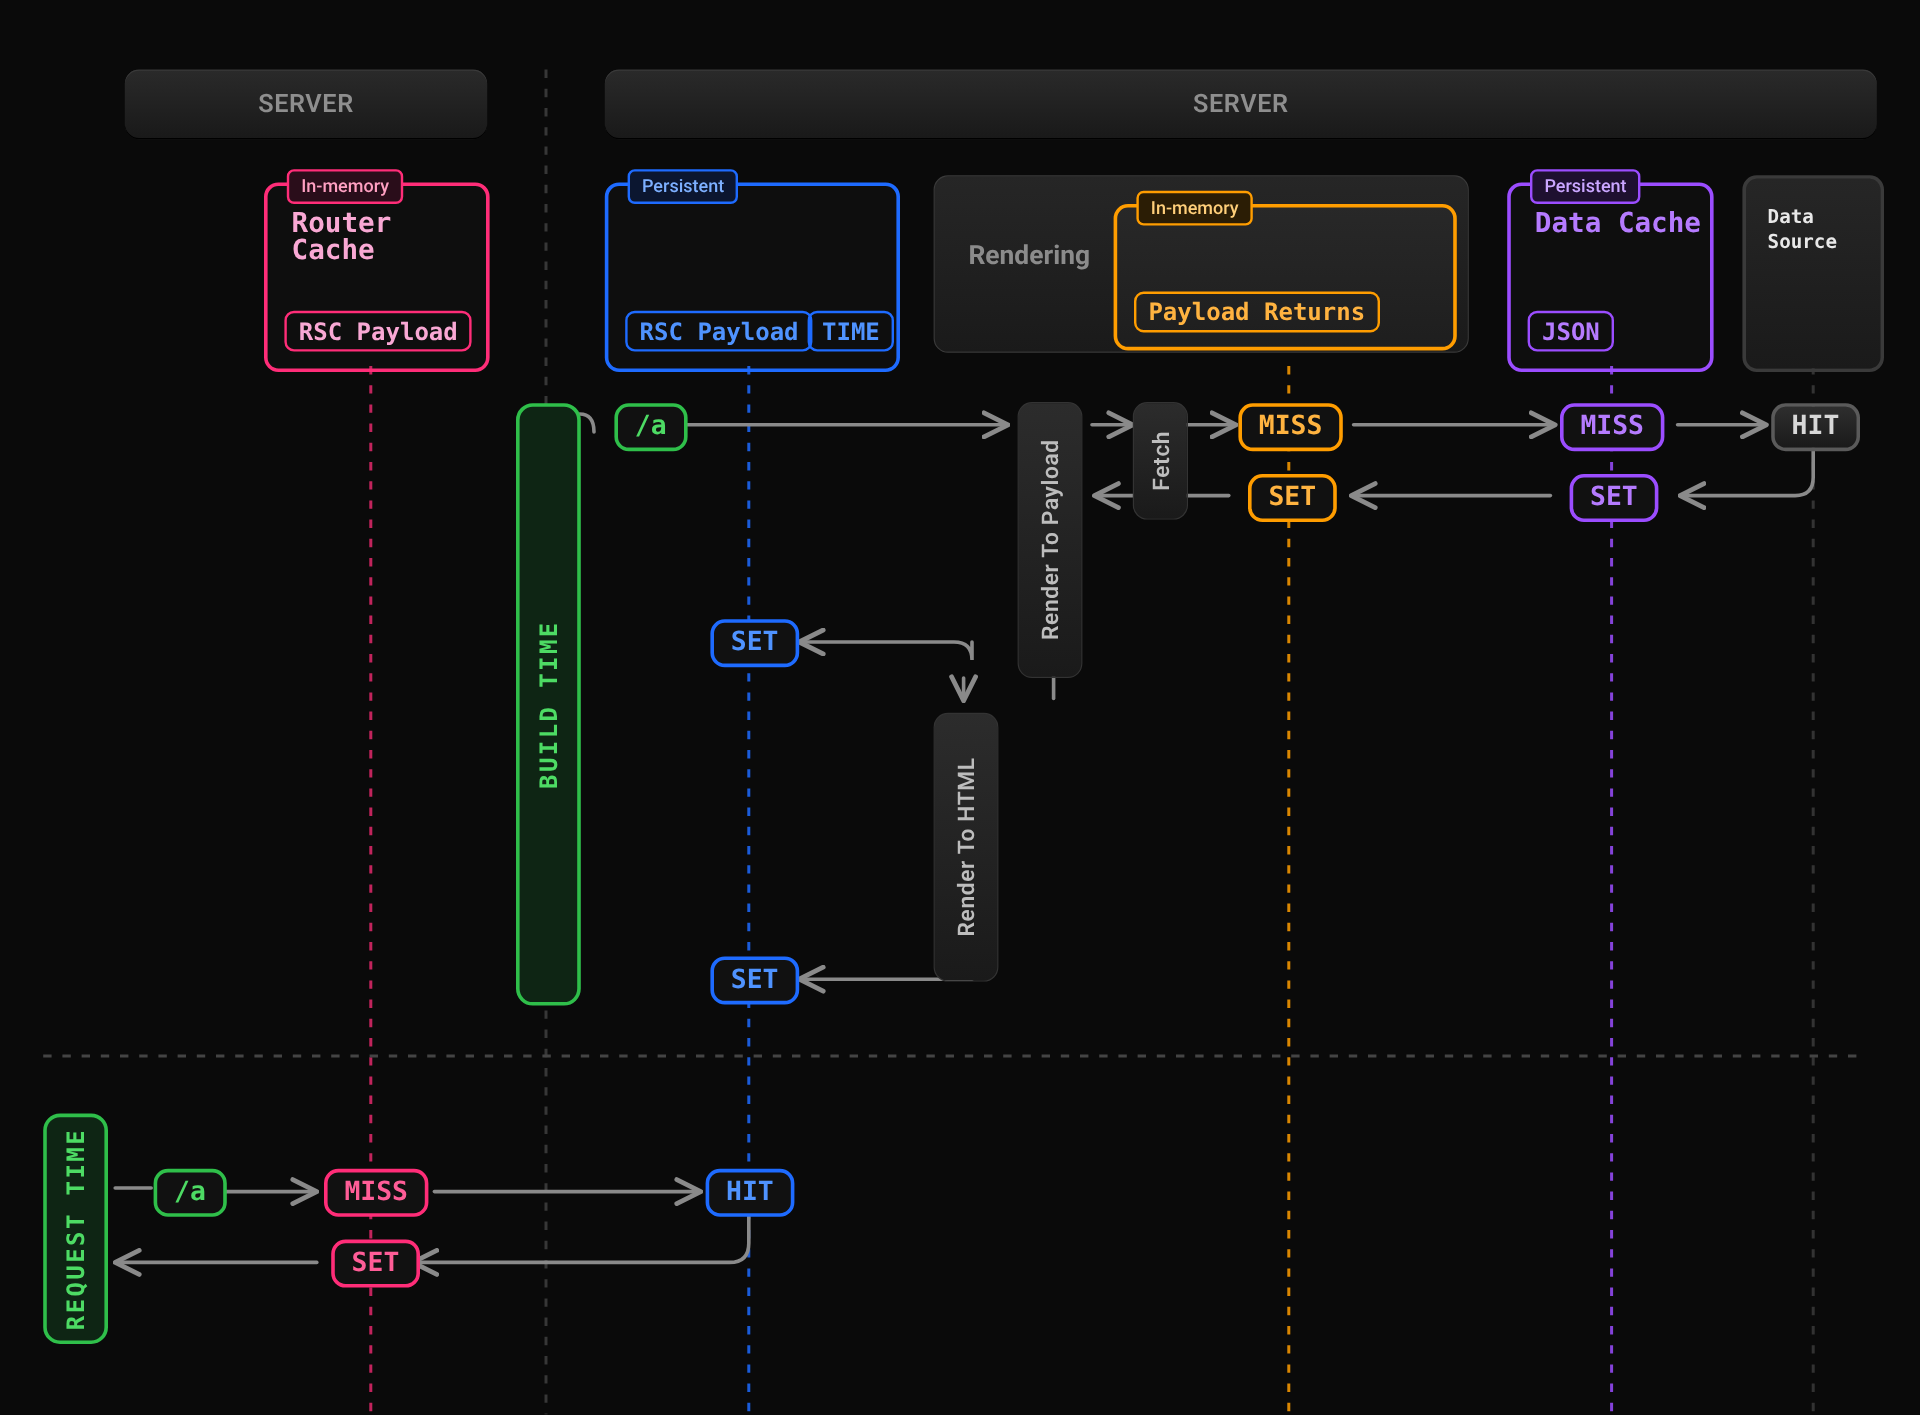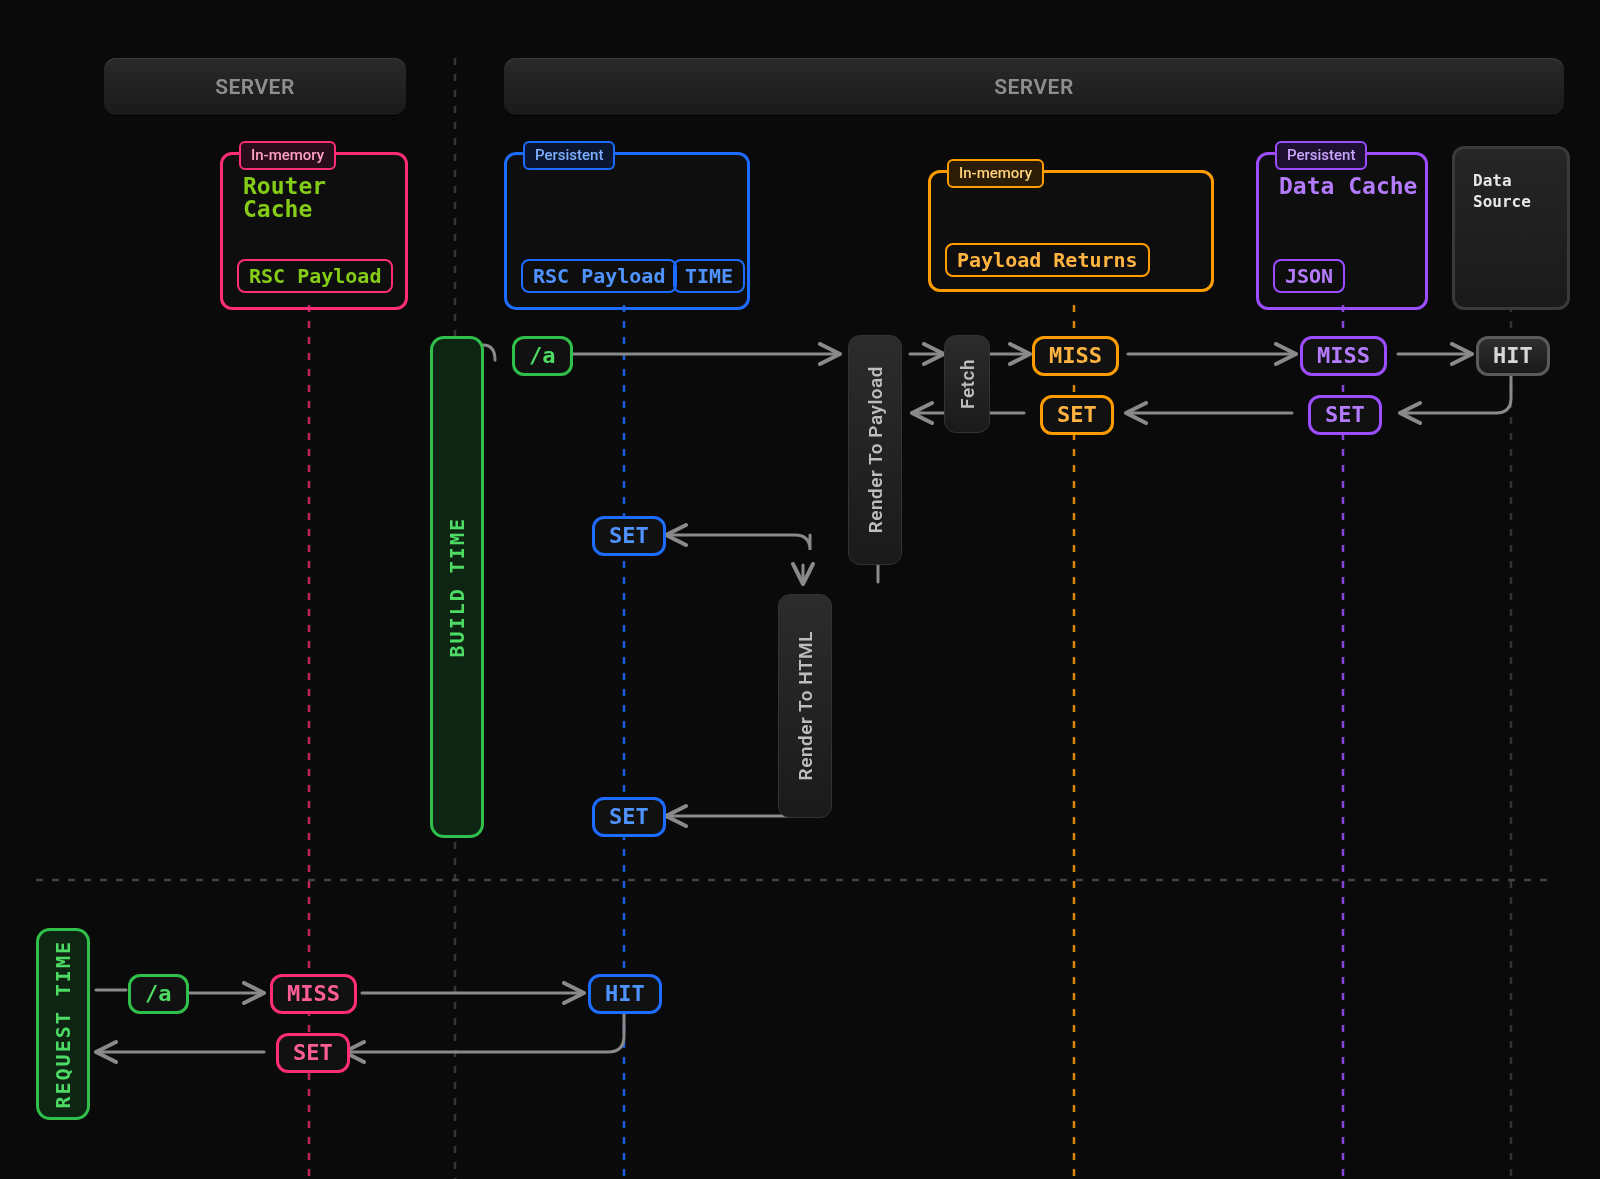--- a/index.html
+++ b/index.html
@@ -20,21 +20,21 @@
 
 .vert{position:absolute;border:3px solid;border-radius:14px;display:flex;align-items:center;justify-content:center}
 .vert span{writing-mode:vertical-rl;transform:rotate(180deg);font:800 20px/1 ui-monospace,Menlo,Consolas,monospace;letter-spacing:2px}
 
 .graybox{position:absolute;background:linear-gradient(#2c2c2c,#1a1a1a);border:1px solid #333;border-radius:12px;
  display:flex;align-items:center;justify-content:center}
 .graybox.v span{writing-mode:vertical-rl;transform:rotate(180deg);font:600 19px/1 -apple-system,Segoe UI,Roboto,sans-serif;color:#bdbdbd;letter-spacing:.5px}
 
 
 .pink{border-color:#ff2d78}.pink .badge{border-color:#ff2d78;background:#2a0d1a;color:#ffa0c2}
-.pink .ttl,.pink .chip{color:#84cc16}.pink .chip{border-color:#ff2d78}
+.pink .ttl,.pink .chip{color:#f9a8d4}.pink .chip{border-color:#ff2d78}
 .blue{border-color:#1e6bff}.blue .badge{border-color:#1e6bff;background:#0b1630;color:#7db0ff}
 .blue .ttl,.blue .chip{color:#4f93ff}.blue .chip{border-color:#1e6bff}
 .orange{border-color:#ff9d00}.orange .badge{border-color:#ff9d00;background:#2b1d05;color:#ffcf7a}
 .orange .ttl,.orange .chip{color:#ffb340}.orange .chip{border-color:#ff9d00}
 .purple{border-color:#9b4dff}.purple .badge{border-color:#9b4dff;background:#1e1030;color:#caa6ff}
 .purple .ttl,.purple .chip{color:#b57bff}.purple .chip{border-color:#9b4dff}
 .gray{border-color:#3a3a3a;background:linear-gradient(#262626,#1a1a1a)}
 .gray .ttl{color:#c8c8c8}
 .green{border-color:#2fbf4a}.green span,.green{color:#4ddb64}
 
@@ -111,20 +111,23 @@
   <div class="ttl">Router Cache</div>
   <div class="chip" style="left:14px;bottom:14px">RSC Payload</div>
 </div>
 
 <div class="panel blue" style="left:504px;top:152px;width:240px;height:152px">
   <div class="badge">Persistent</div>
   <div class="chip" style="left:14px;bottom:14px">RSC Payload</div>
   <div class="chip" style="left:166px;bottom:14px">TIME</div>
 </div>
 
+<div class="panel gray" style="left:778px;top:146px;width:444px;height:146px;border-width:1px">
+  <div style="position:absolute;left:28px;top:56px;color:#8b8b8b;font:700 22px/1 -apple-system,Segoe UI,Roboto,sans-serif">Rendering</div>
+</div>
 <div class="panel orange" style="left:928px;top:170px;width:280px;height:116px">
   <div class="badge">In-memory</div>
   <div class="chip" style="left:14px;bottom:12px">Payload Returns</div>
 </div>
 
 <div class="panel purple" style="left:1256px;top:152px;width:166px;height:152px">
   <div class="badge">Persistent</div>
   <div class="ttl">Data Cache</div>
   <div class="chip" style="left:14px;bottom:14px">JSON</div>
 </div>

